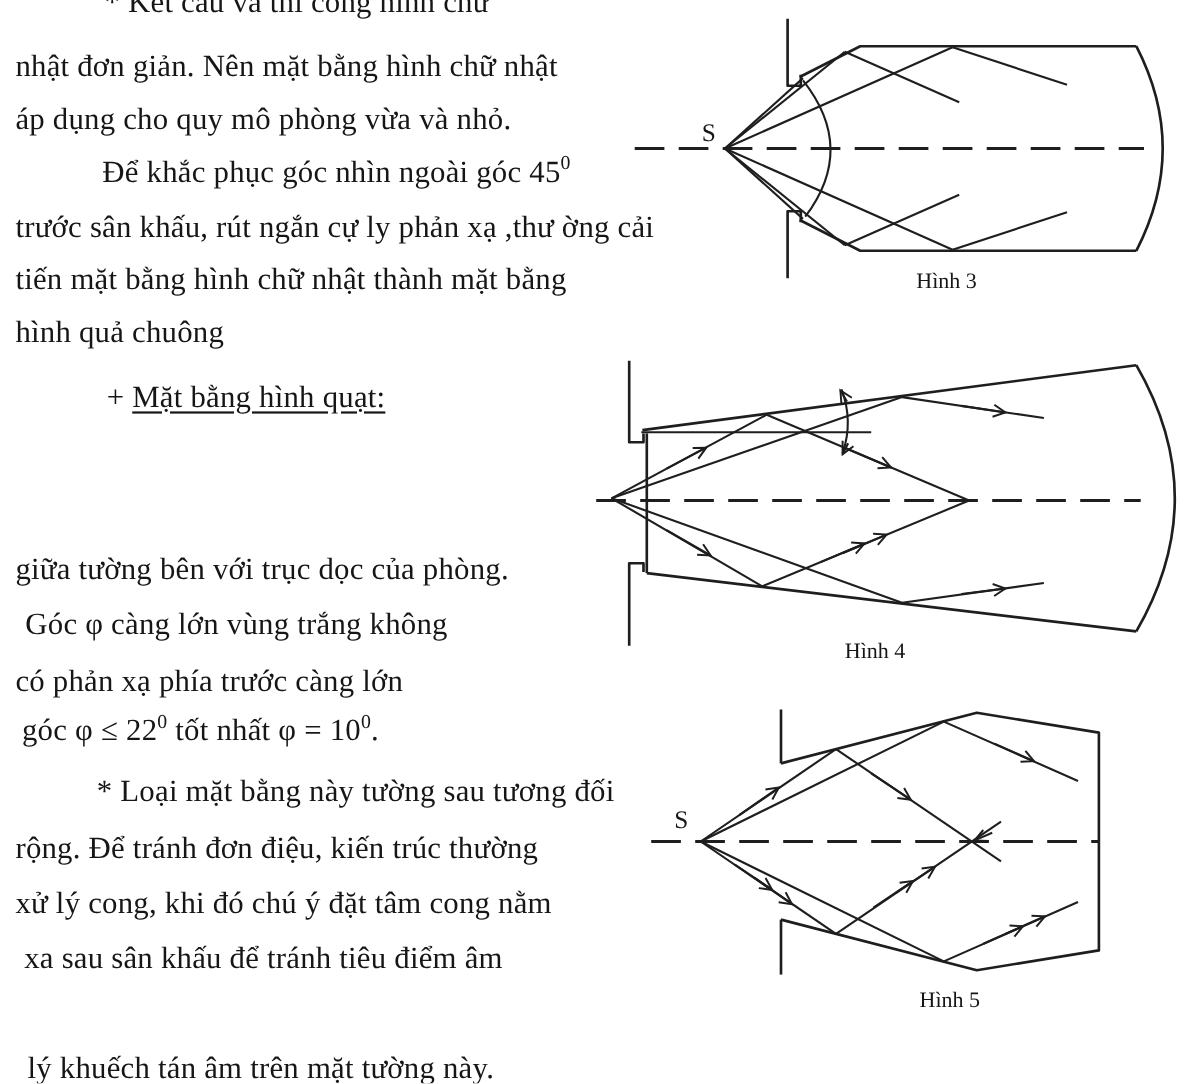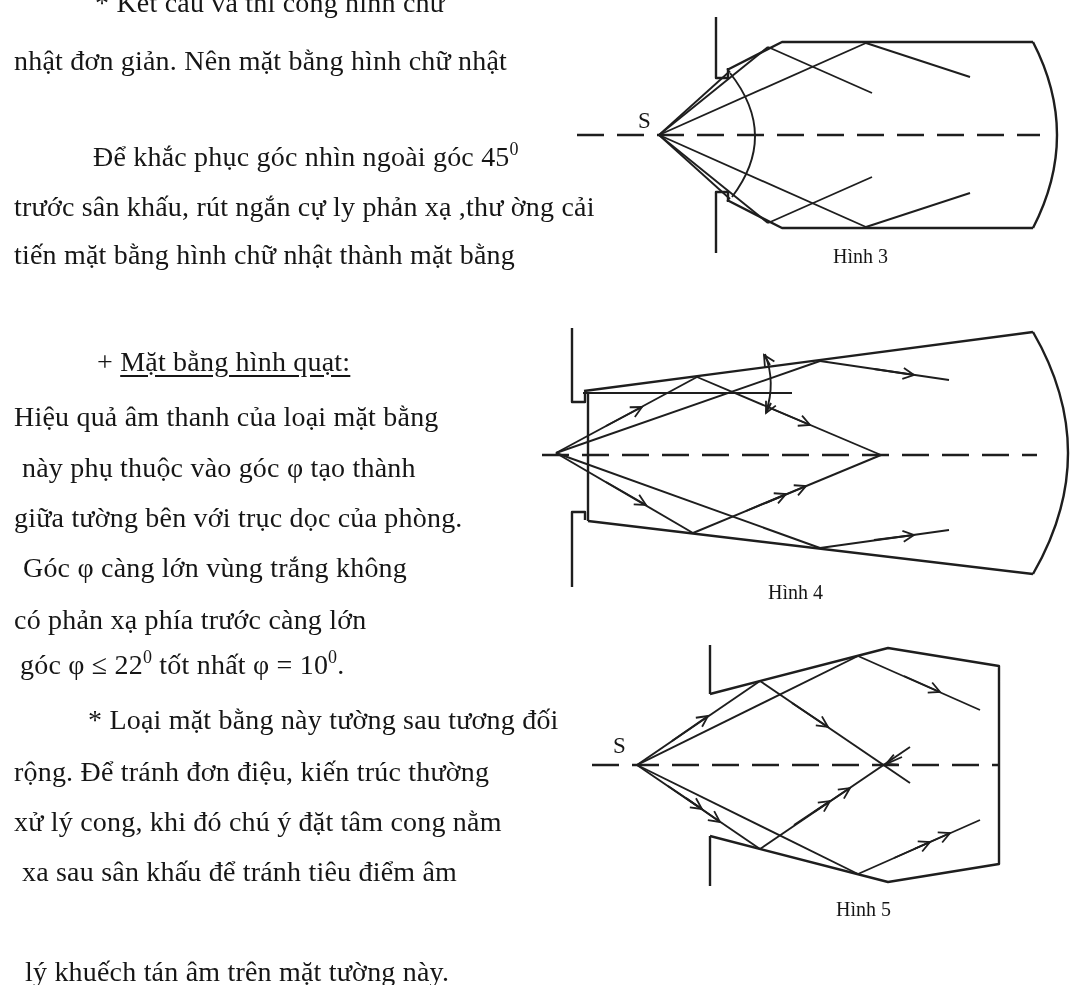--- a/index.html
+++ b/index.html
@@ -17,26 +17,26 @@
   .ptr{stroke:#1e1e1e;fill:none;stroke-width:1.9;}
   .thin{stroke:#1e1e1e;fill:none;stroke-width:1.9;}
 </style>
 </head>
 <body>
 
 <div id="canvas">
 
   <div class="tl" style="left:95px;top:-14px">* Kết cấu và thi công hình chữ</div>
   <div class="tl" style="left:14px;top:44px">nhật đơn giản. Nên mặt bằng hình chữ nhật</div>
+  <div class="tl" style="left:14px;top:92px">áp dụng cho quy mô phòng vừa và nhỏ.</div>
   <div class="tl" style="left:93px;top:140px"><span>Để khắc phục góc nhìn ngoài góc 45</span><span class="sup">0</span></div>
   <div class="tl" style="left:14px;top:190px">trước sân khấu, rút ngắn cự ly phản xạ ,thư ờng cải</div>
   <div class="tl" style="left:14px;top:238px">tiến mặt bằng hình chữ nhật thành mặt bằng</div>
+  <div class="tl" style="left:14px;top:286px">hình quả chuông</div>
   <div class="tl" style="left:97px;top:345px"><span>+ </span><span class="und">Mặt bằng hình quạt:</span></div>
-  <div class="tl" style="left:14px;top:400px">Hiệu quả âm thanh của loại mặt bằng</div>
-  <div class="tl" style="left:22px;top:451px">này phụ thuộc vào góc φ tạo thành</div>
   <div class="tl" style="left:14px;top:501px">giữa tường bên với trục dọc của phòng.</div>
   <div class="tl" style="left:23px;top:551px">Góc φ càng lớn vùng trắng không</div>
   <div class="tl" style="left:14px;top:603px">có phản xạ phía trước càng lớn</div>
   <div class="tl" style="left:20px;top:648px"><span>góc φ ≤ 22</span><span class="sup">0</span><span> tốt nhất φ = 10</span><span class="sup">0</span><span>.</span></div>
   <div class="tl" style="left:88px;top:703px">* Loại mặt bằng này tường sau tương đối</div>
   <div class="tl" style="left:14px;top:755px">rộng. Để tránh đơn điệu, kiến trúc thường</div>
   <div class="tl" style="left:14px;top:805px">xử lý cong, khi đó chú ý đặt tâm cong nằm</div>
   <div class="tl" style="left:22px;top:855px">xa sau sân khấu để tránh tiêu điểm âm</div>
   <div class="tl" style="left:25px;top:955px">lý khuếch tán âm trên mặt tường này.</div>
 

